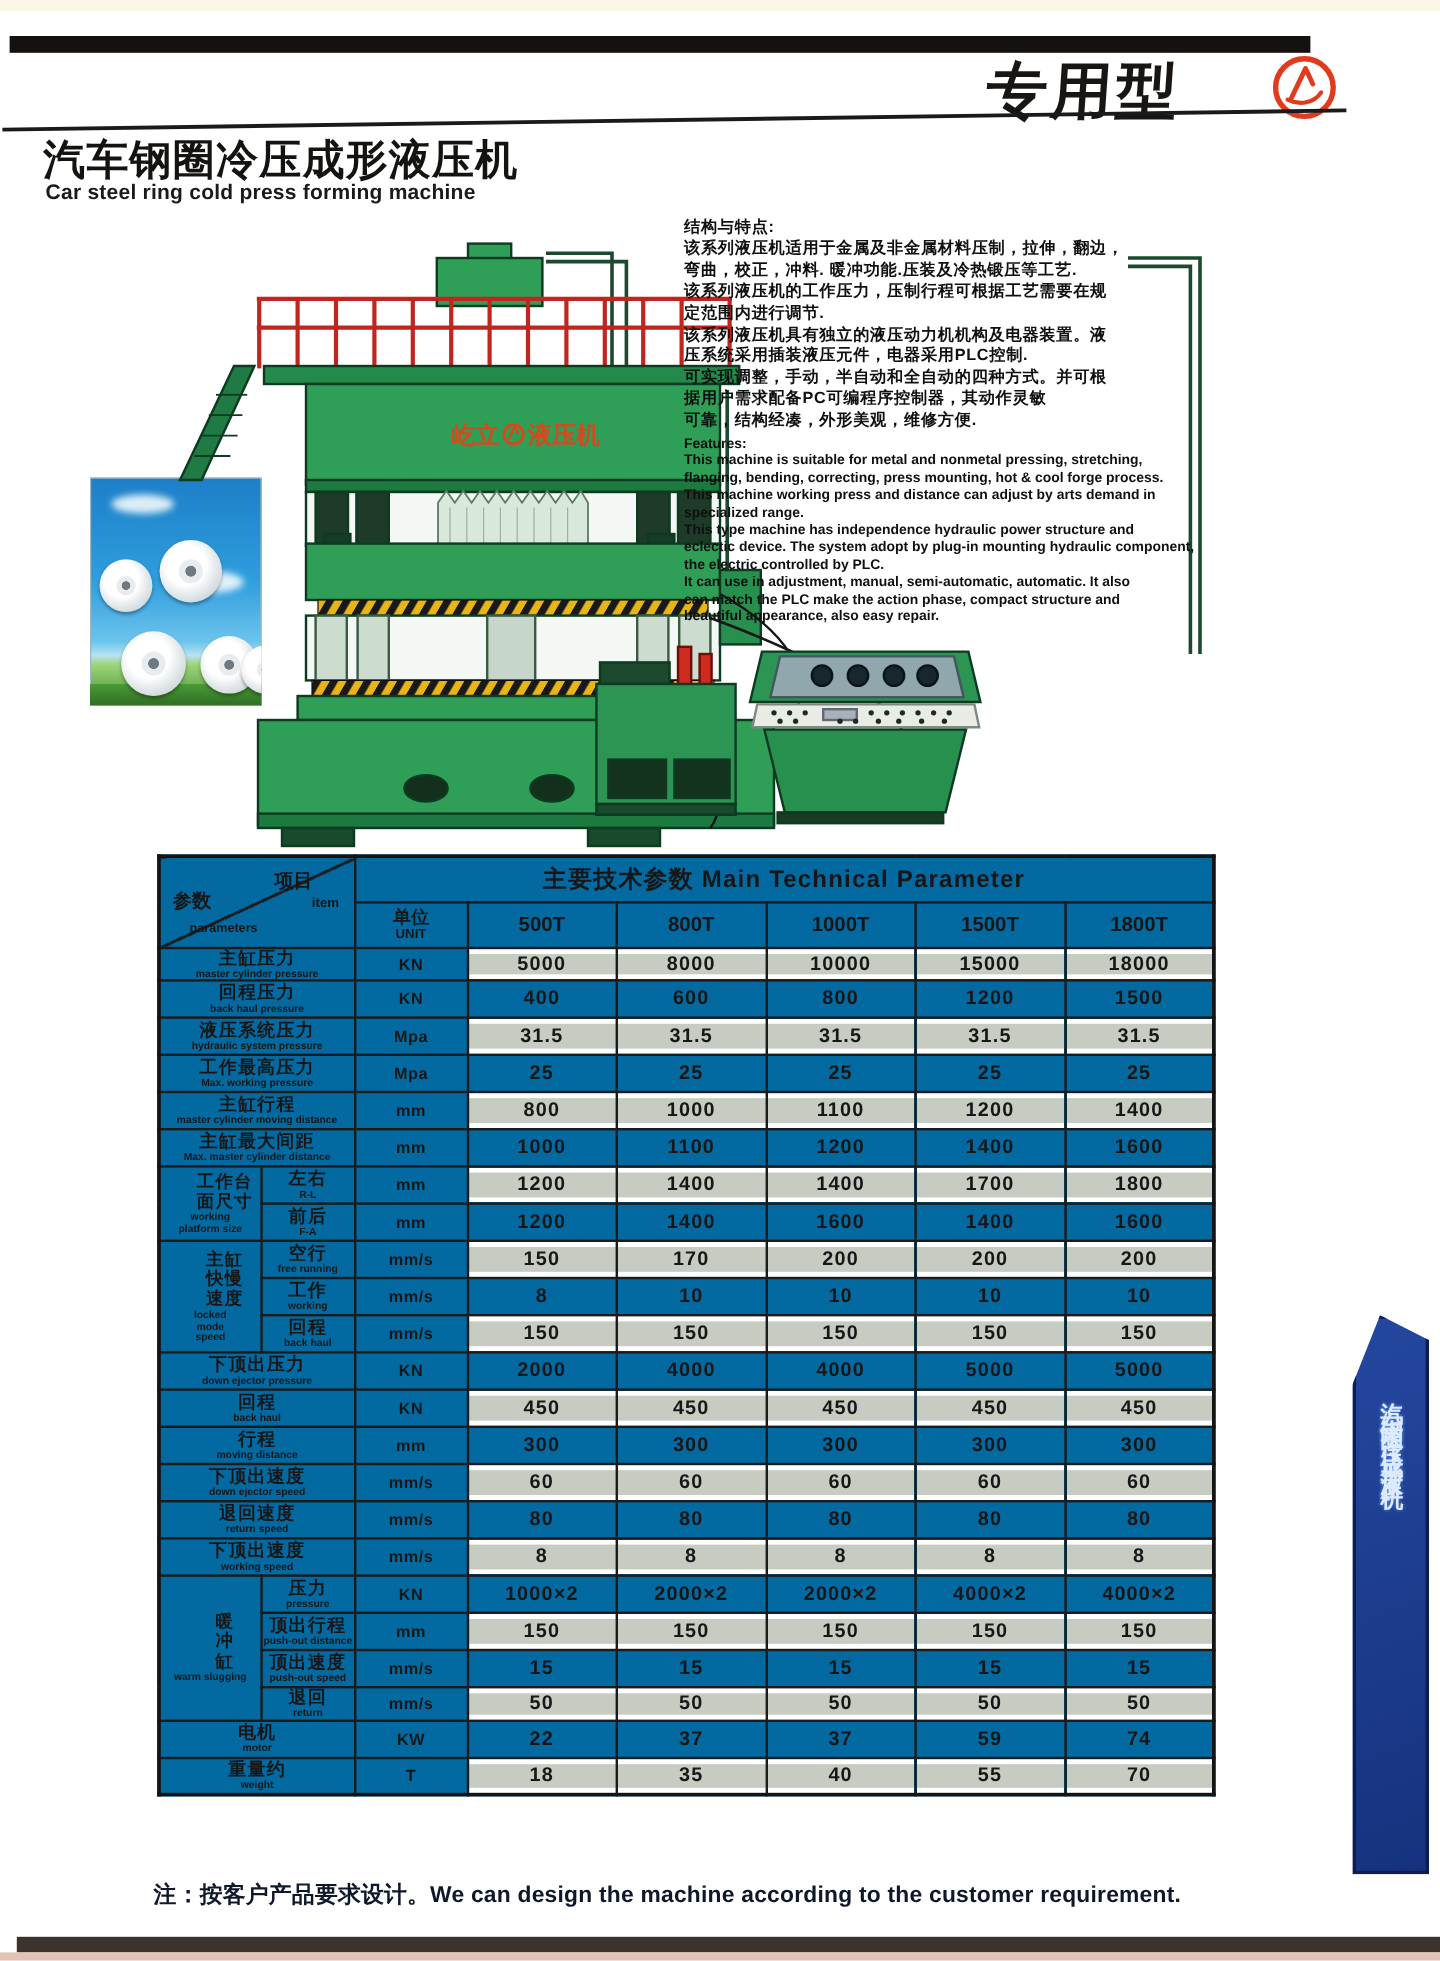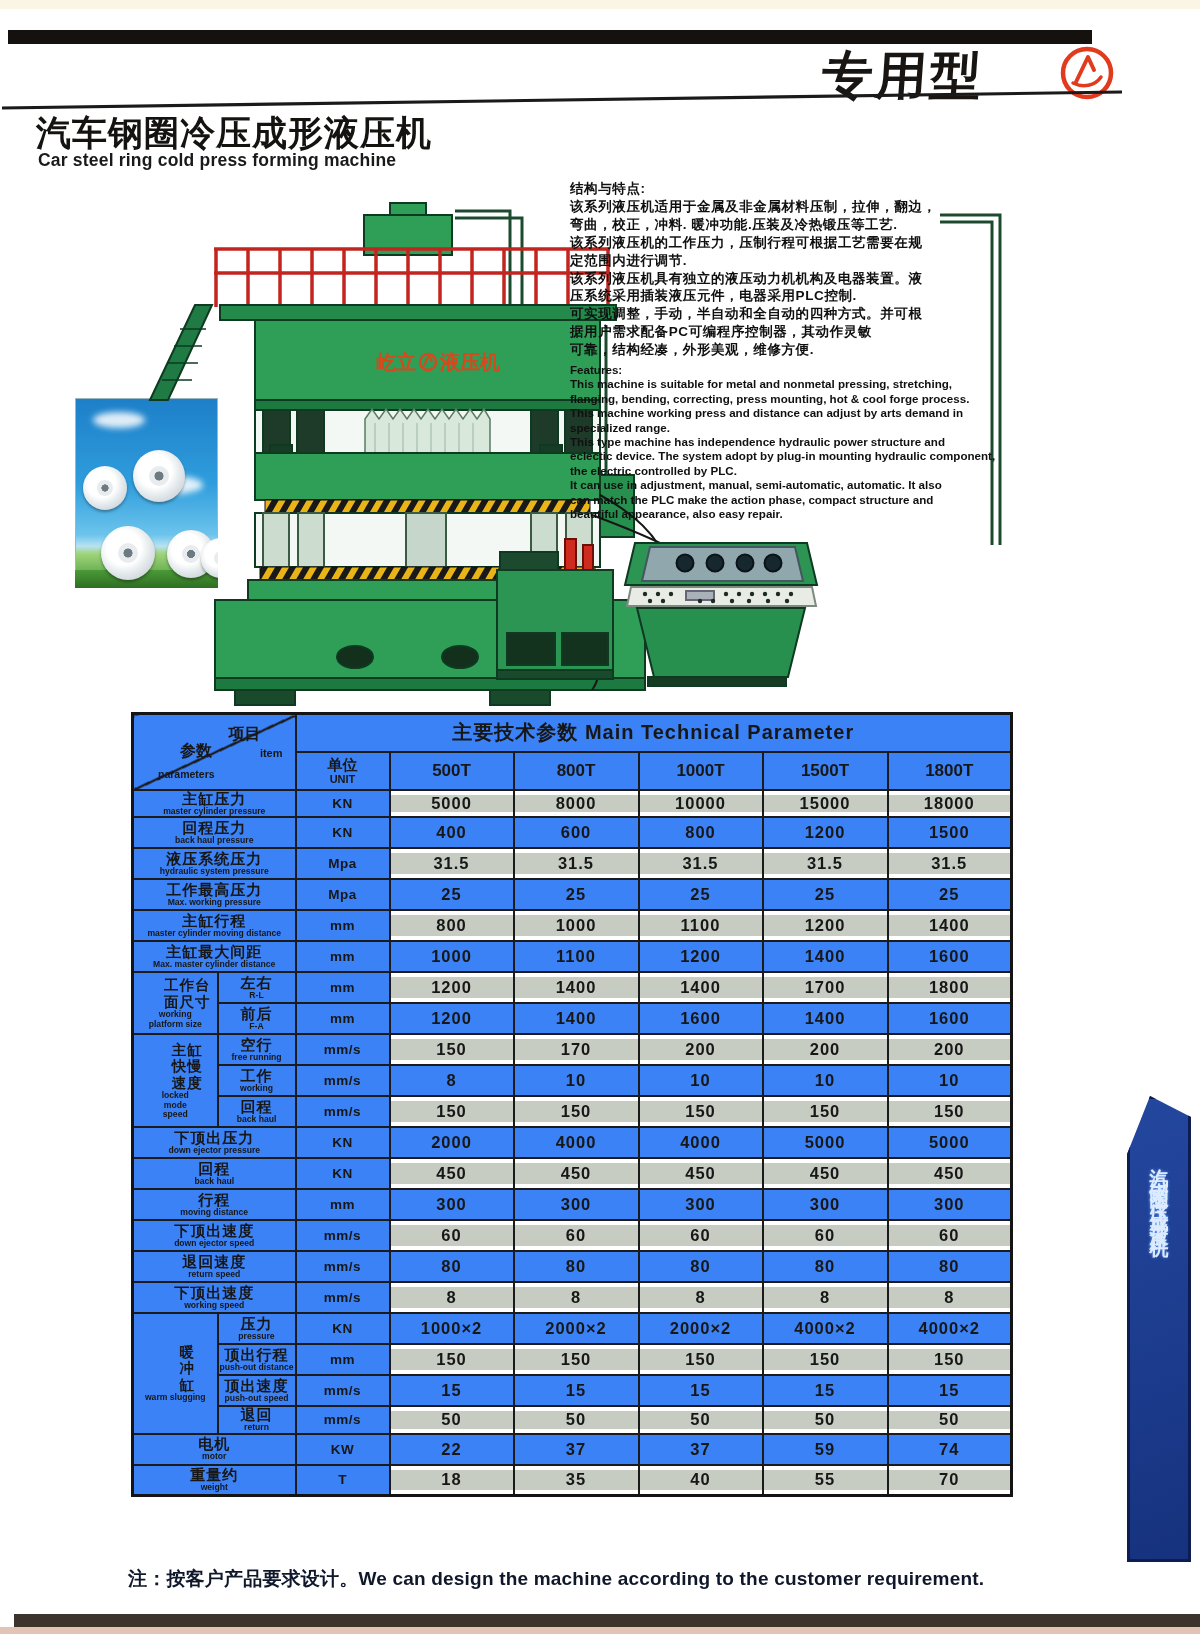--- a/index.html
+++ b/index.html
@@ -35,40 +35,40 @@
   .cloud{position:absolute;background:#fff;border-radius:50%;opacity:.85;filter:blur(3px);}
   .grass{position:absolute;left:0;bottom:0;width:100%;height:18px;
          background:linear-gradient(180deg,#4b9a38,#2e6e22);}
   .wheel{position:absolute;border-radius:50%;background:radial-gradient(circle at 42% 40%,#ffffff 0 38%,#dfe5e8 62%,#b9c2c8 100%);
          box-shadow:0 2px 3px rgba(0,0,0,.35);}
   .hub{position:absolute;left:50%;top:50%;transform:translate(-50%,-50%);
        border-radius:50%;background:radial-gradient(circle,#6e7a82 0 30%,#e8ecee 34% 70%,#c2cbd1 100%);}
 
   
   .spec-wrap{left:131px;top:712px;}
-  table.spec{border-collapse:collapse;table-layout:fixed;background:#3b82f6;}
+  table.spec{border-collapse:collapse;table-layout:fixed;background:#0369a1;}
   table.spec td,table.spec th{border:2px solid #1b1b1b;padding:0;text-align:center;vertical-align:middle;
       font-family:"Liberation Sans",sans-serif;overflow:hidden;}
   table.spec{border:3px solid #141414;}
   th.mainhead{font-size:20px;font-weight:800;letter-spacing:1px;}
   th.model{font-size:17px;font-weight:800;}
   th.unitHead .uz{font-size:15px;font-weight:800;line-height:17px;}
   th.unitHead .ue{font-size:11px;font-weight:700;line-height:12px;}
   td.lab .lzh{font-size:15px;font-weight:800;line-height:16px;letter-spacing:1px;}
   td.lab .len{font-size:8.6px;font-weight:700;line-height:9.5px;letter-spacing:0;}
   td.unit{font-size:13.5px;font-weight:800;letter-spacing:0.5px;border-radius:14px;}
   td.val{font-size:16.5px;font-weight:800;letter-spacing:1px;}
   td.val.shaded{background:linear-gradient(to bottom,#ffffff 0 4px,#c7ccc2 4px calc(100% - 4px),#ffffff calc(100% - 4px) 100%);}
   td.group .gzh{font-size:14.5px;font-weight:700;line-height:16.5px;letter-spacing:1px;margin-left:24px;}
   td.group .gen{font-size:8.6px;font-weight:700;line-height:9.5px;}
   th.corner{position:relative;background:linear-gradient(to bottom right,transparent calc(50% - 1.2px),#1b1b1b calc(50% - 1.2px),#1b1b1b calc(50% + 1.2px),transparent calc(50% + 1.2px));}
   th.corner span{position:absolute;font-weight:800;}
   .c-top{top:9px;right:34px;font-size:16px;}
   .c-top-sub{top:32px;right:12px;font-size:11px;font-weight:700;}
-  .c-bot{bottom:27px;left:10px;font-size:16px;margin-left:36px;}
+  .c-bot{bottom:27px;left:10px;font-size:16px;}
   .c-bot-sub{bottom:9px;left:24px;font-size:10.5px;font-weight:700;}
 
   
   .note{left:128px;top:1566px;font-size:19px;font-weight:700;letter-spacing:0.2px;color:#0f172a;}
 
   
   .banner{left:1127px;top:1096px;width:64px;height:466px;
           background:linear-gradient(160deg,#24479f,#16327e);
           clip-path:polygon(0 12.5%,36% 0,100% 4.5%,100% 100%,0 100%);
           box-shadow:inset 0 0 0 3px #0d1d52;}

